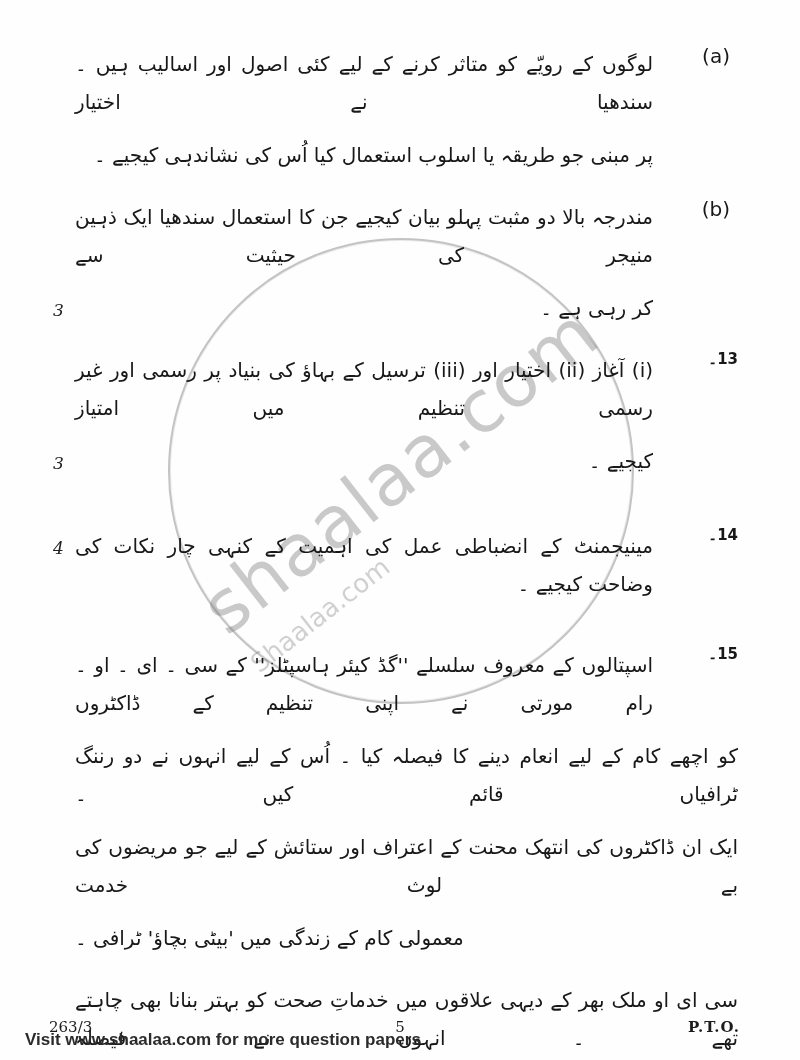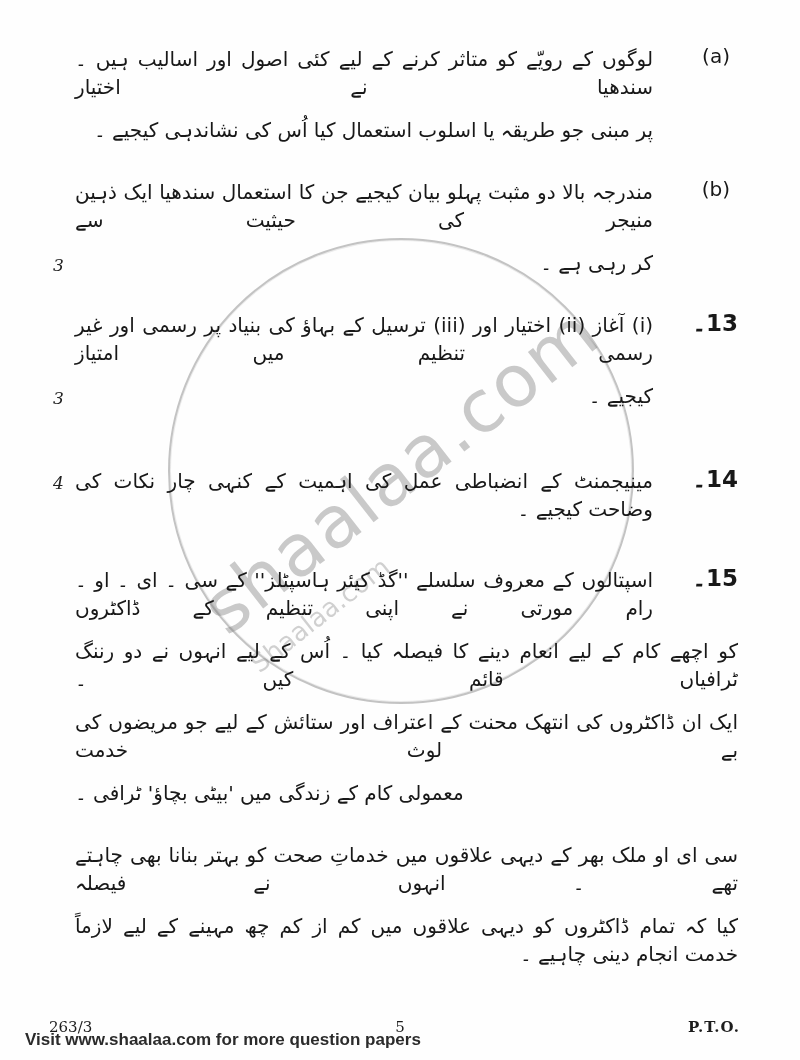--- a/index.html
+++ b/index.html
@@ -45,28 +45,28 @@
     position: relative;
     z-index: 1;
     padding: 30px 62px 0 75px;
     color: #181818;
   }
   .block { position: relative; }
   .qnum {
     position: absolute; top: 14px; right: 8px;
     font-size: 20px; direction: rtl;
   }
-  .qnum--bold { font-weight: bold; font-size: 23px; right: 0; }
+  .qnum--bold { font-weight: bold; font-size: 15px; right: 0; }
   .line {
     position: relative;
     direction: rtl;
     text-align: justify;
     text-align-last: justify;
     font-size: 20px;
-    line-height: 28px;
+    line-height: 38px;
     min-height: 62px;
     padding-top: 15px;
     box-sizing: border-box;
   }
   .line--last { text-align-last: right; }
   .line--left { text-align-last: left; }
   .block[data-has-num] .line { padding-right: 85px; }
   .block[data-block="q15"] .line { padding-right: 0; }
   .block[data-block="q15"] .line--first { padding-right: 85px; }
   .block[data-block="q14"] { margin-top: 23px; }

